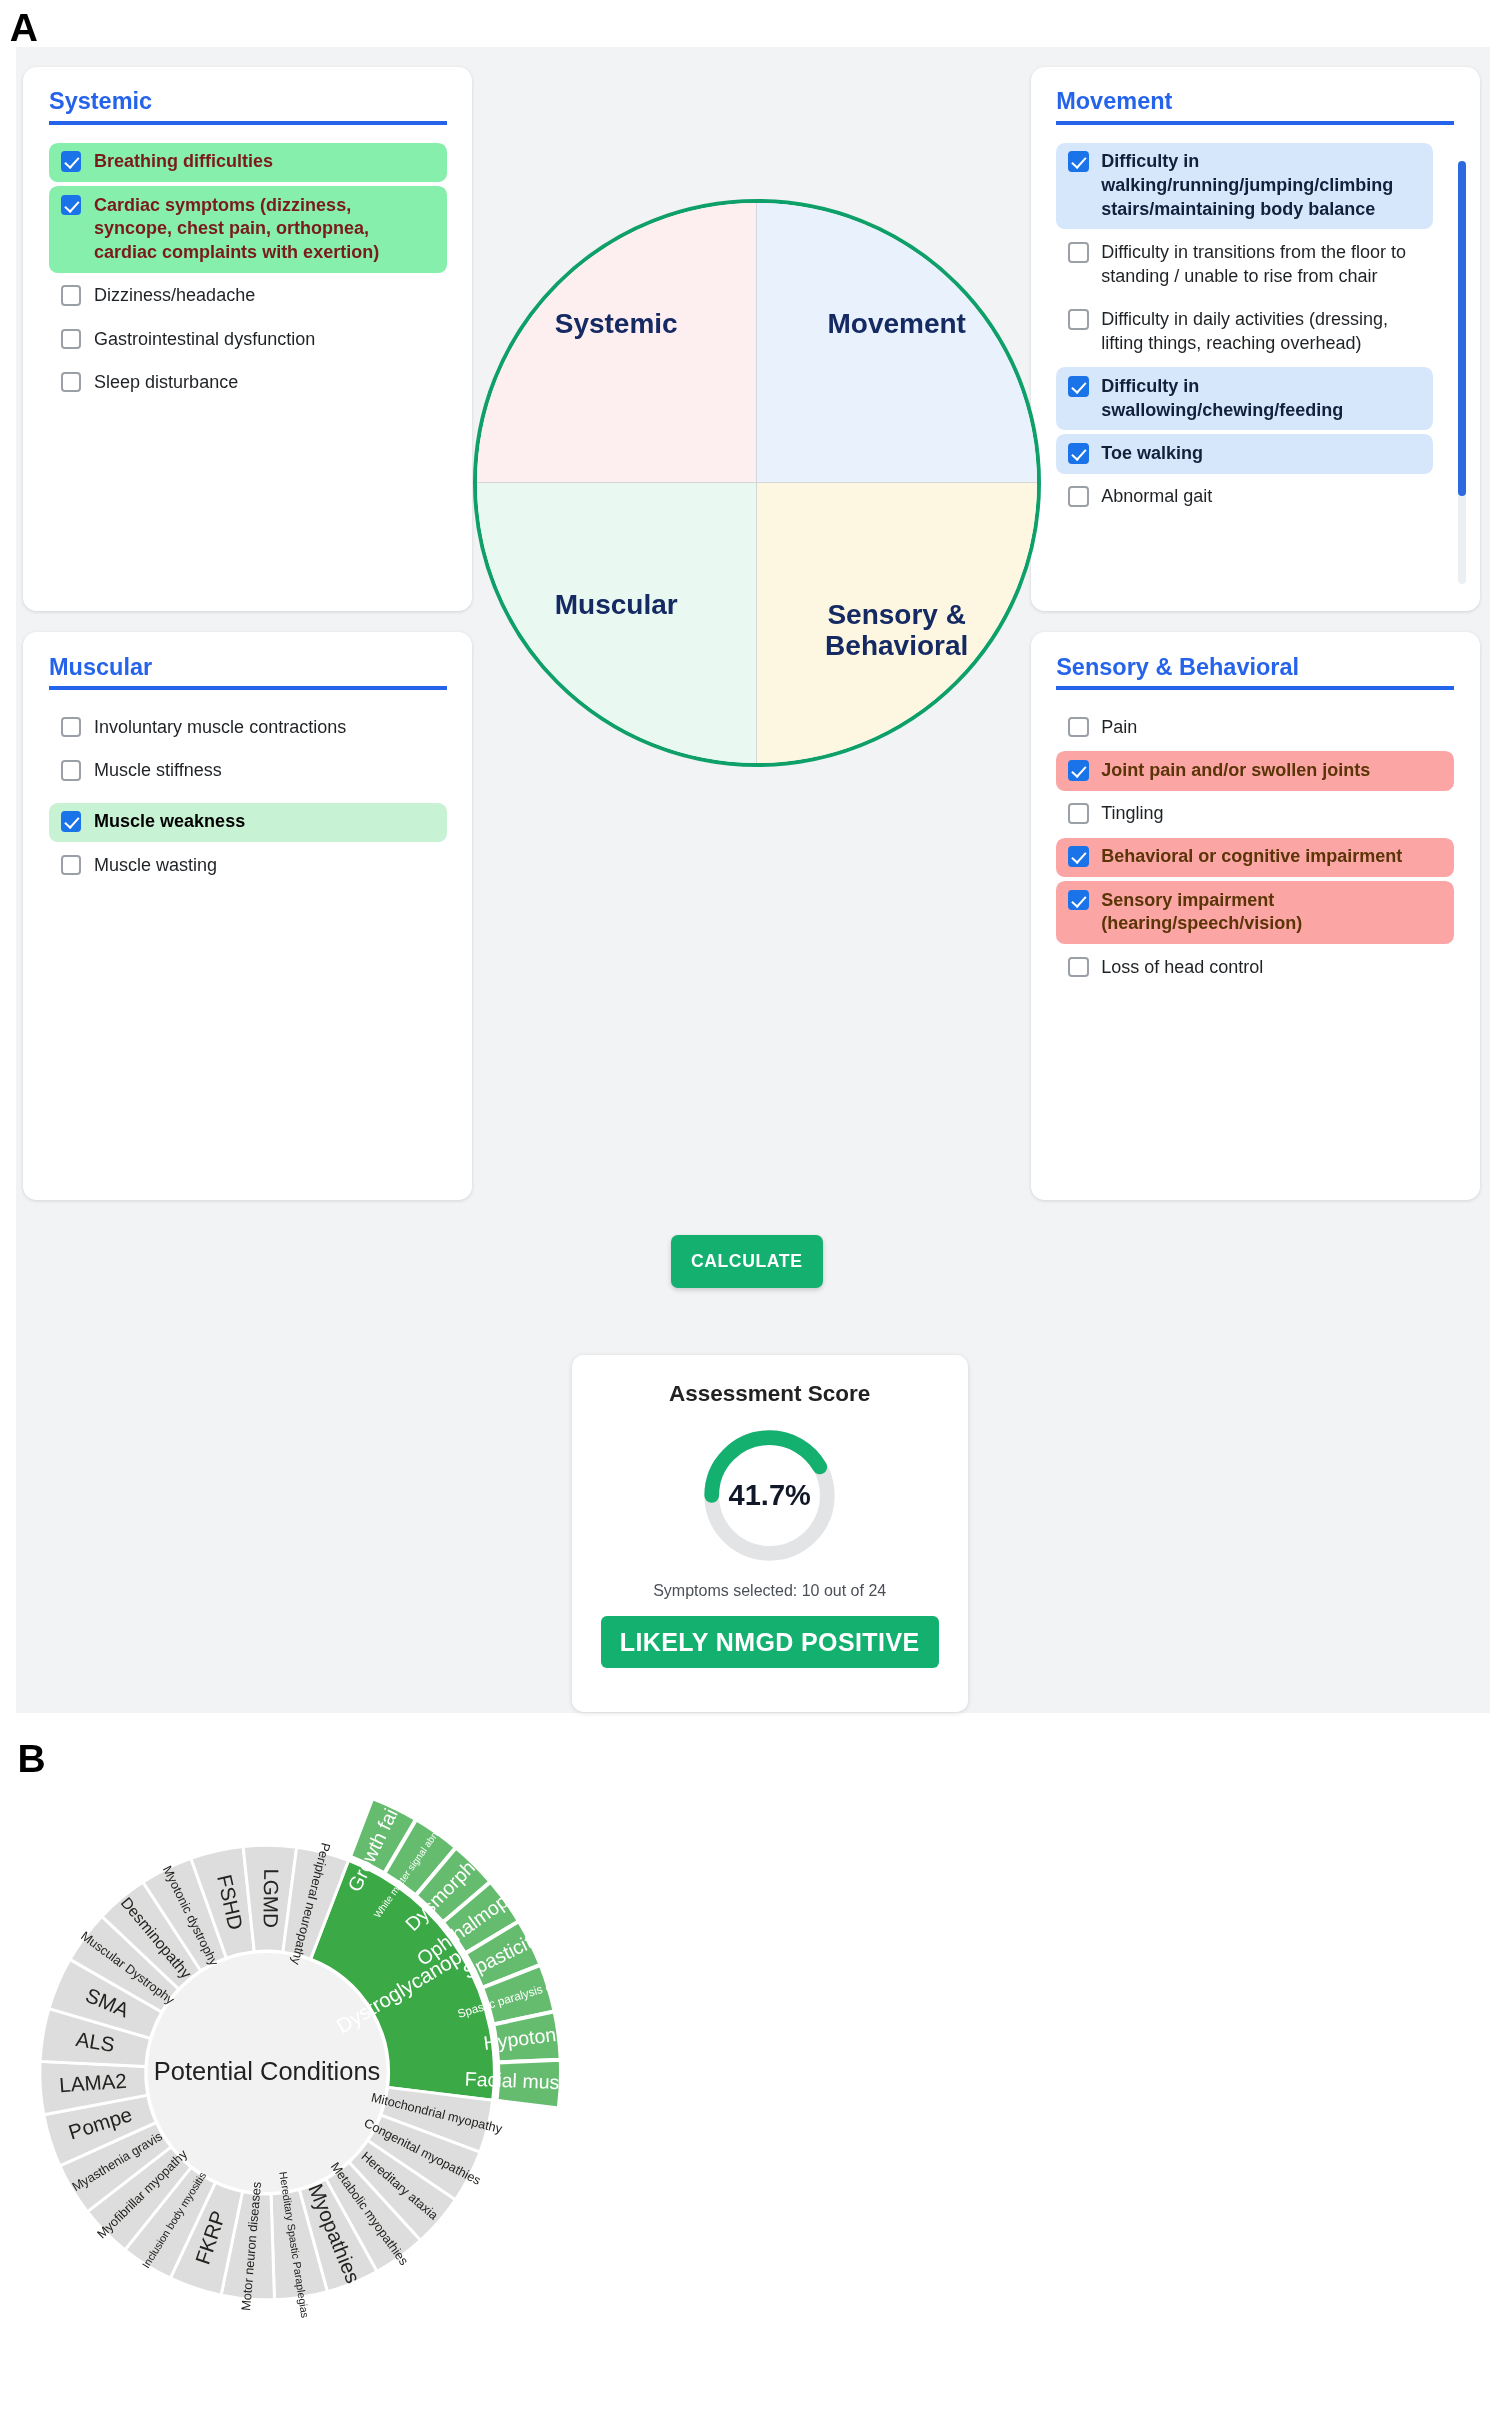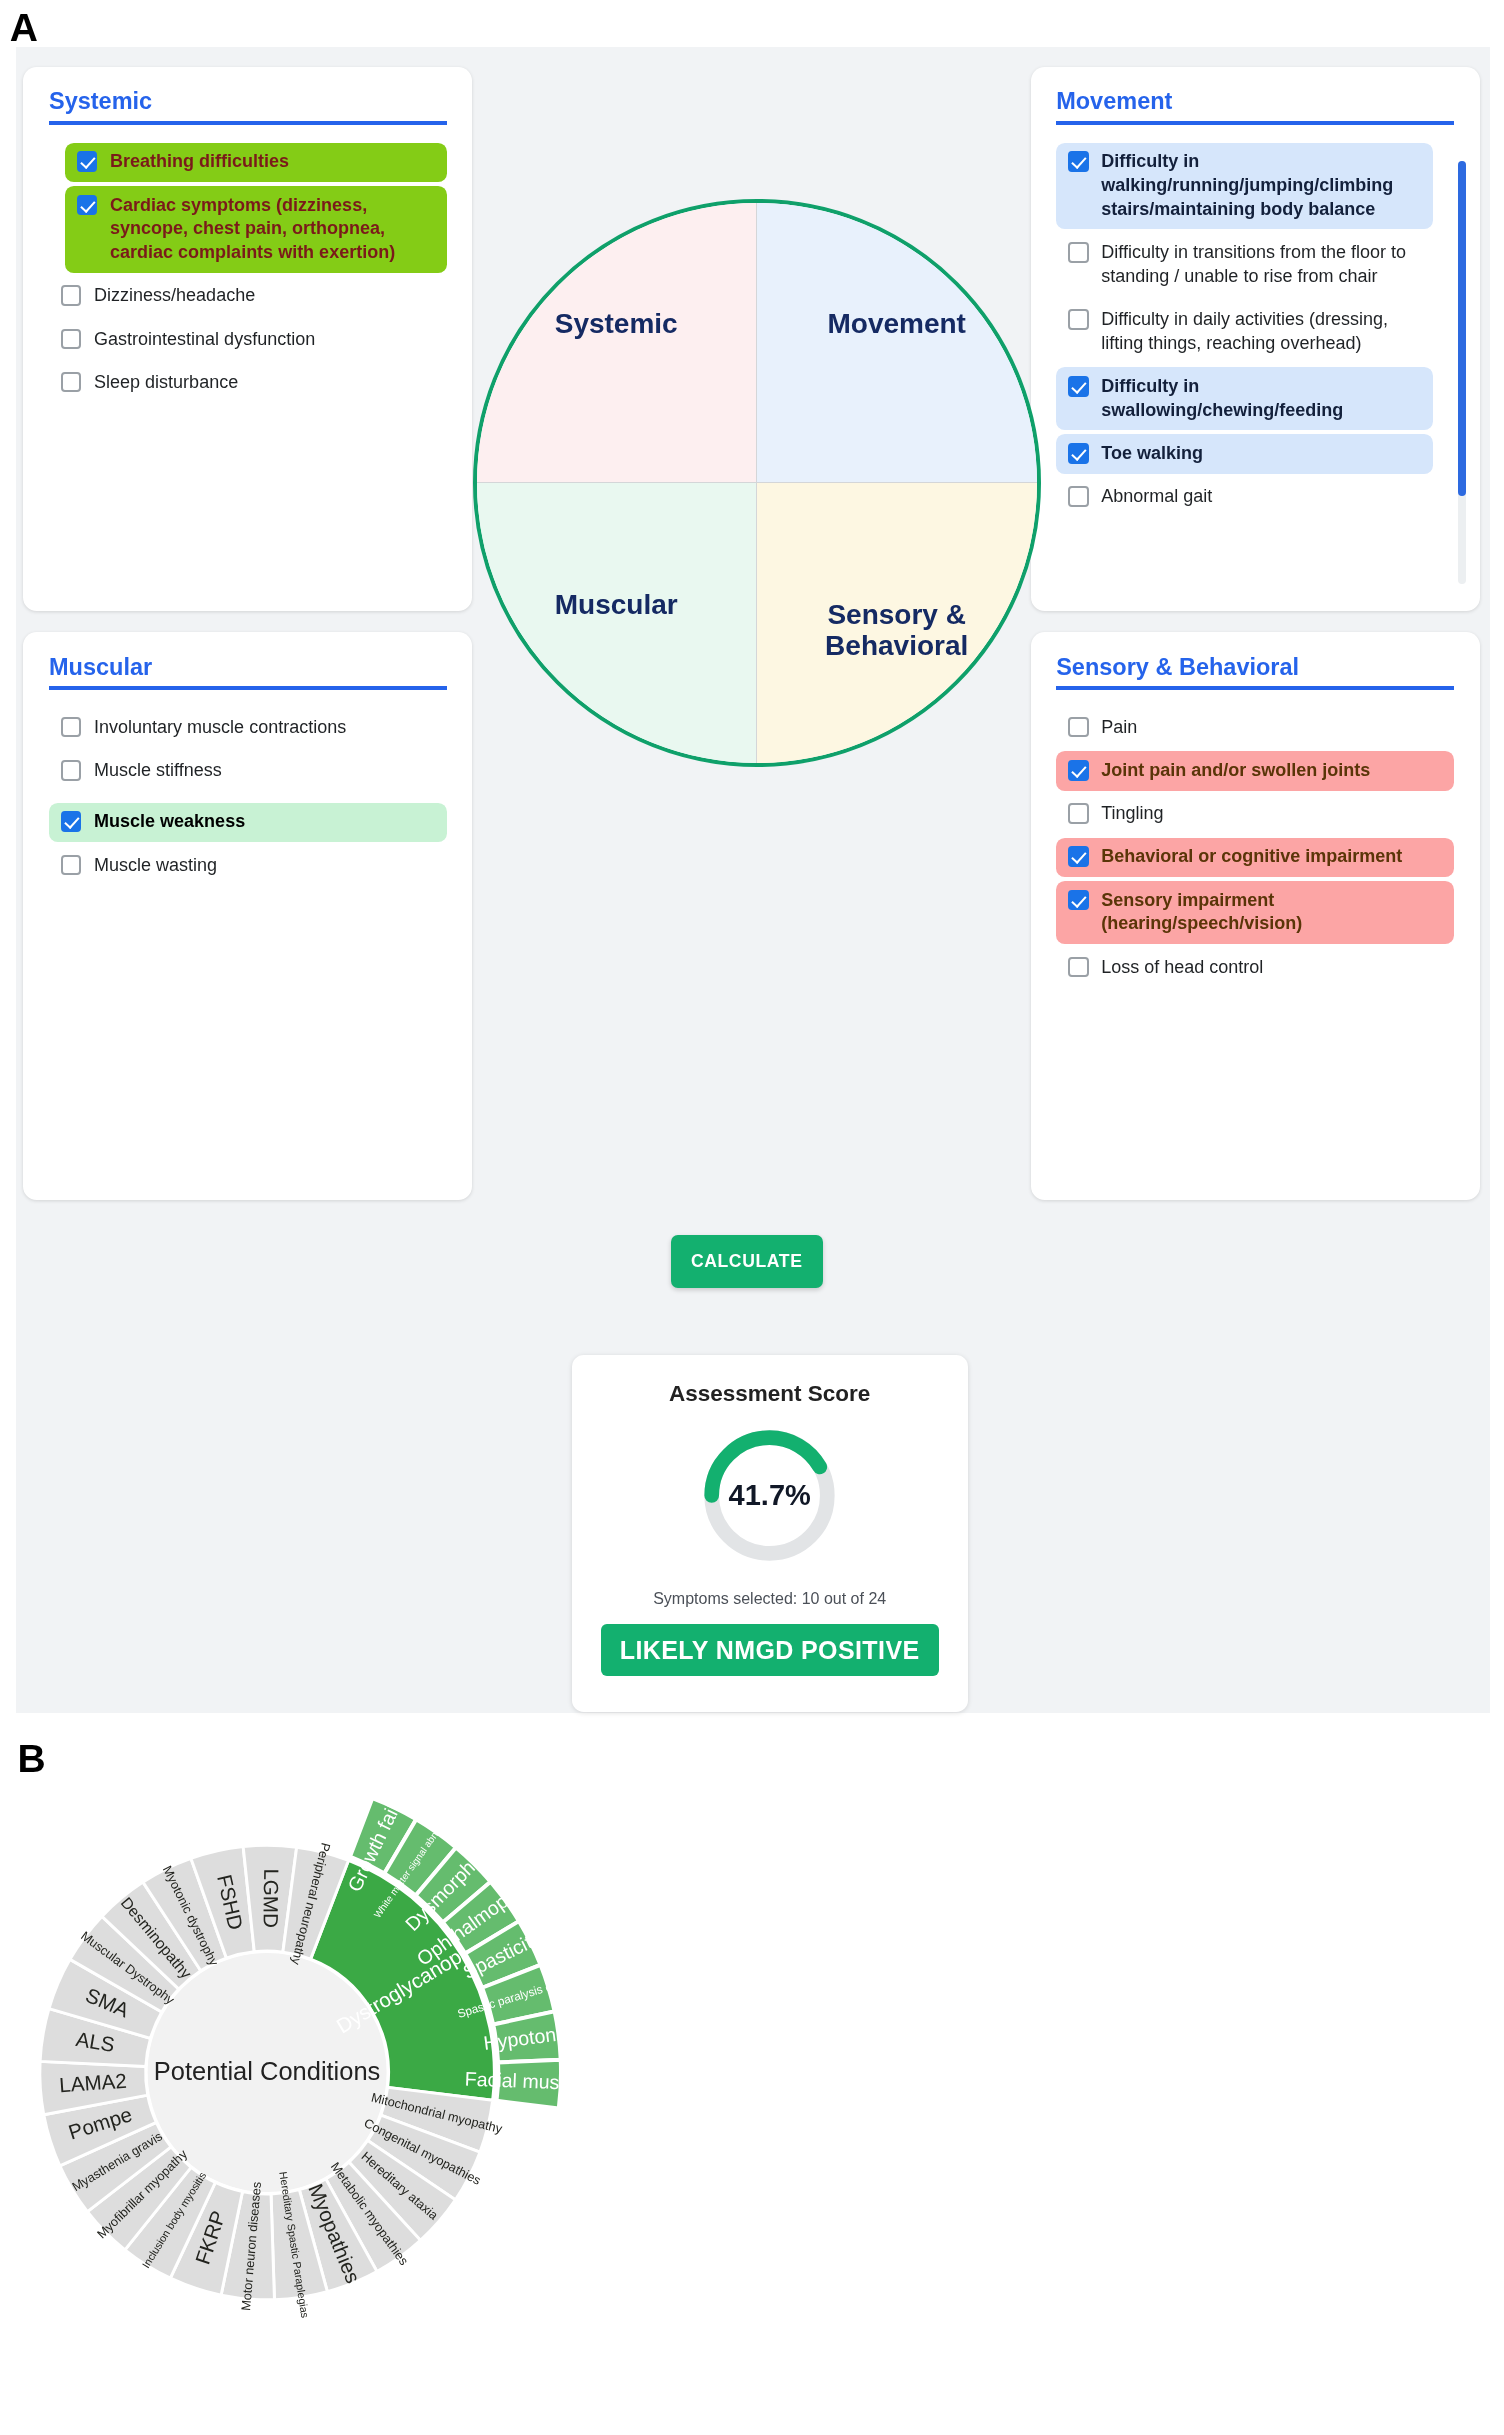--- a/index.html
+++ b/index.html
@@ -63,21 +63,21 @@
     align-items: flex-start;
     gap: 12.7px;
     padding: 7.8px 13.7px 7.8px 11.8px;
     margin-bottom: 3.9px;
     border-radius: 8.8px;
     font-size: 18px;
     line-height: 1.32;
     color: #1f2225;
   }
   .sym.checked { font-weight: bold; }
-  .sym.cat-systemic.checked { background: #84cc16; color: #7a1a1a; margin-left: 16px; }
+  .sym.cat-systemic.checked { background: #86efac; color: #7a1a1a; }
   .sym.cat-movement.checked { background: #d6e6fb; color: #13203b; }
   .sym.cat-muscular.checked { background: #c8f2d4; color: #000000; margin-top: 12px; }
   .sym.cat-sensory.checked  { background: #fca5a5; color: #5a3508; }
 
   .cbox {
     flex: 0 0 auto;
     width: 20.6px; height: 20.6px;
     border: 2px solid #9aa0a6;
     border-radius: 3.9px;
     background: #fff;
@@ -177,21 +177,21 @@
     margin: 0 auto;
     position: relative;
   }
   #gauge svg { transform: rotate(-90deg); }
   #gauge-value {
     position: absolute;
     left: 0; top: 0; right: 0; bottom: 0;
     display: flex; align-items: center; justify-content: center;
     font-size: 29px; font-weight: bold; color: #111827;
   }
-  #symptoms-count { font-size: 16px; color: #4b5058; margin-top: 23px; }
+  #symptoms-count { font-size: 16px; color: #4b5058; margin-top: 15px; }
   #verdict-badge {
     margin-top: 15.7px;
     background: #13b06f;
     color: #fff;
     border-radius: 5.9px;
     padding: 11.8px 0;
     font-size: 25px;
     font-weight: bold;
     letter-spacing: 0.4px;
   }

